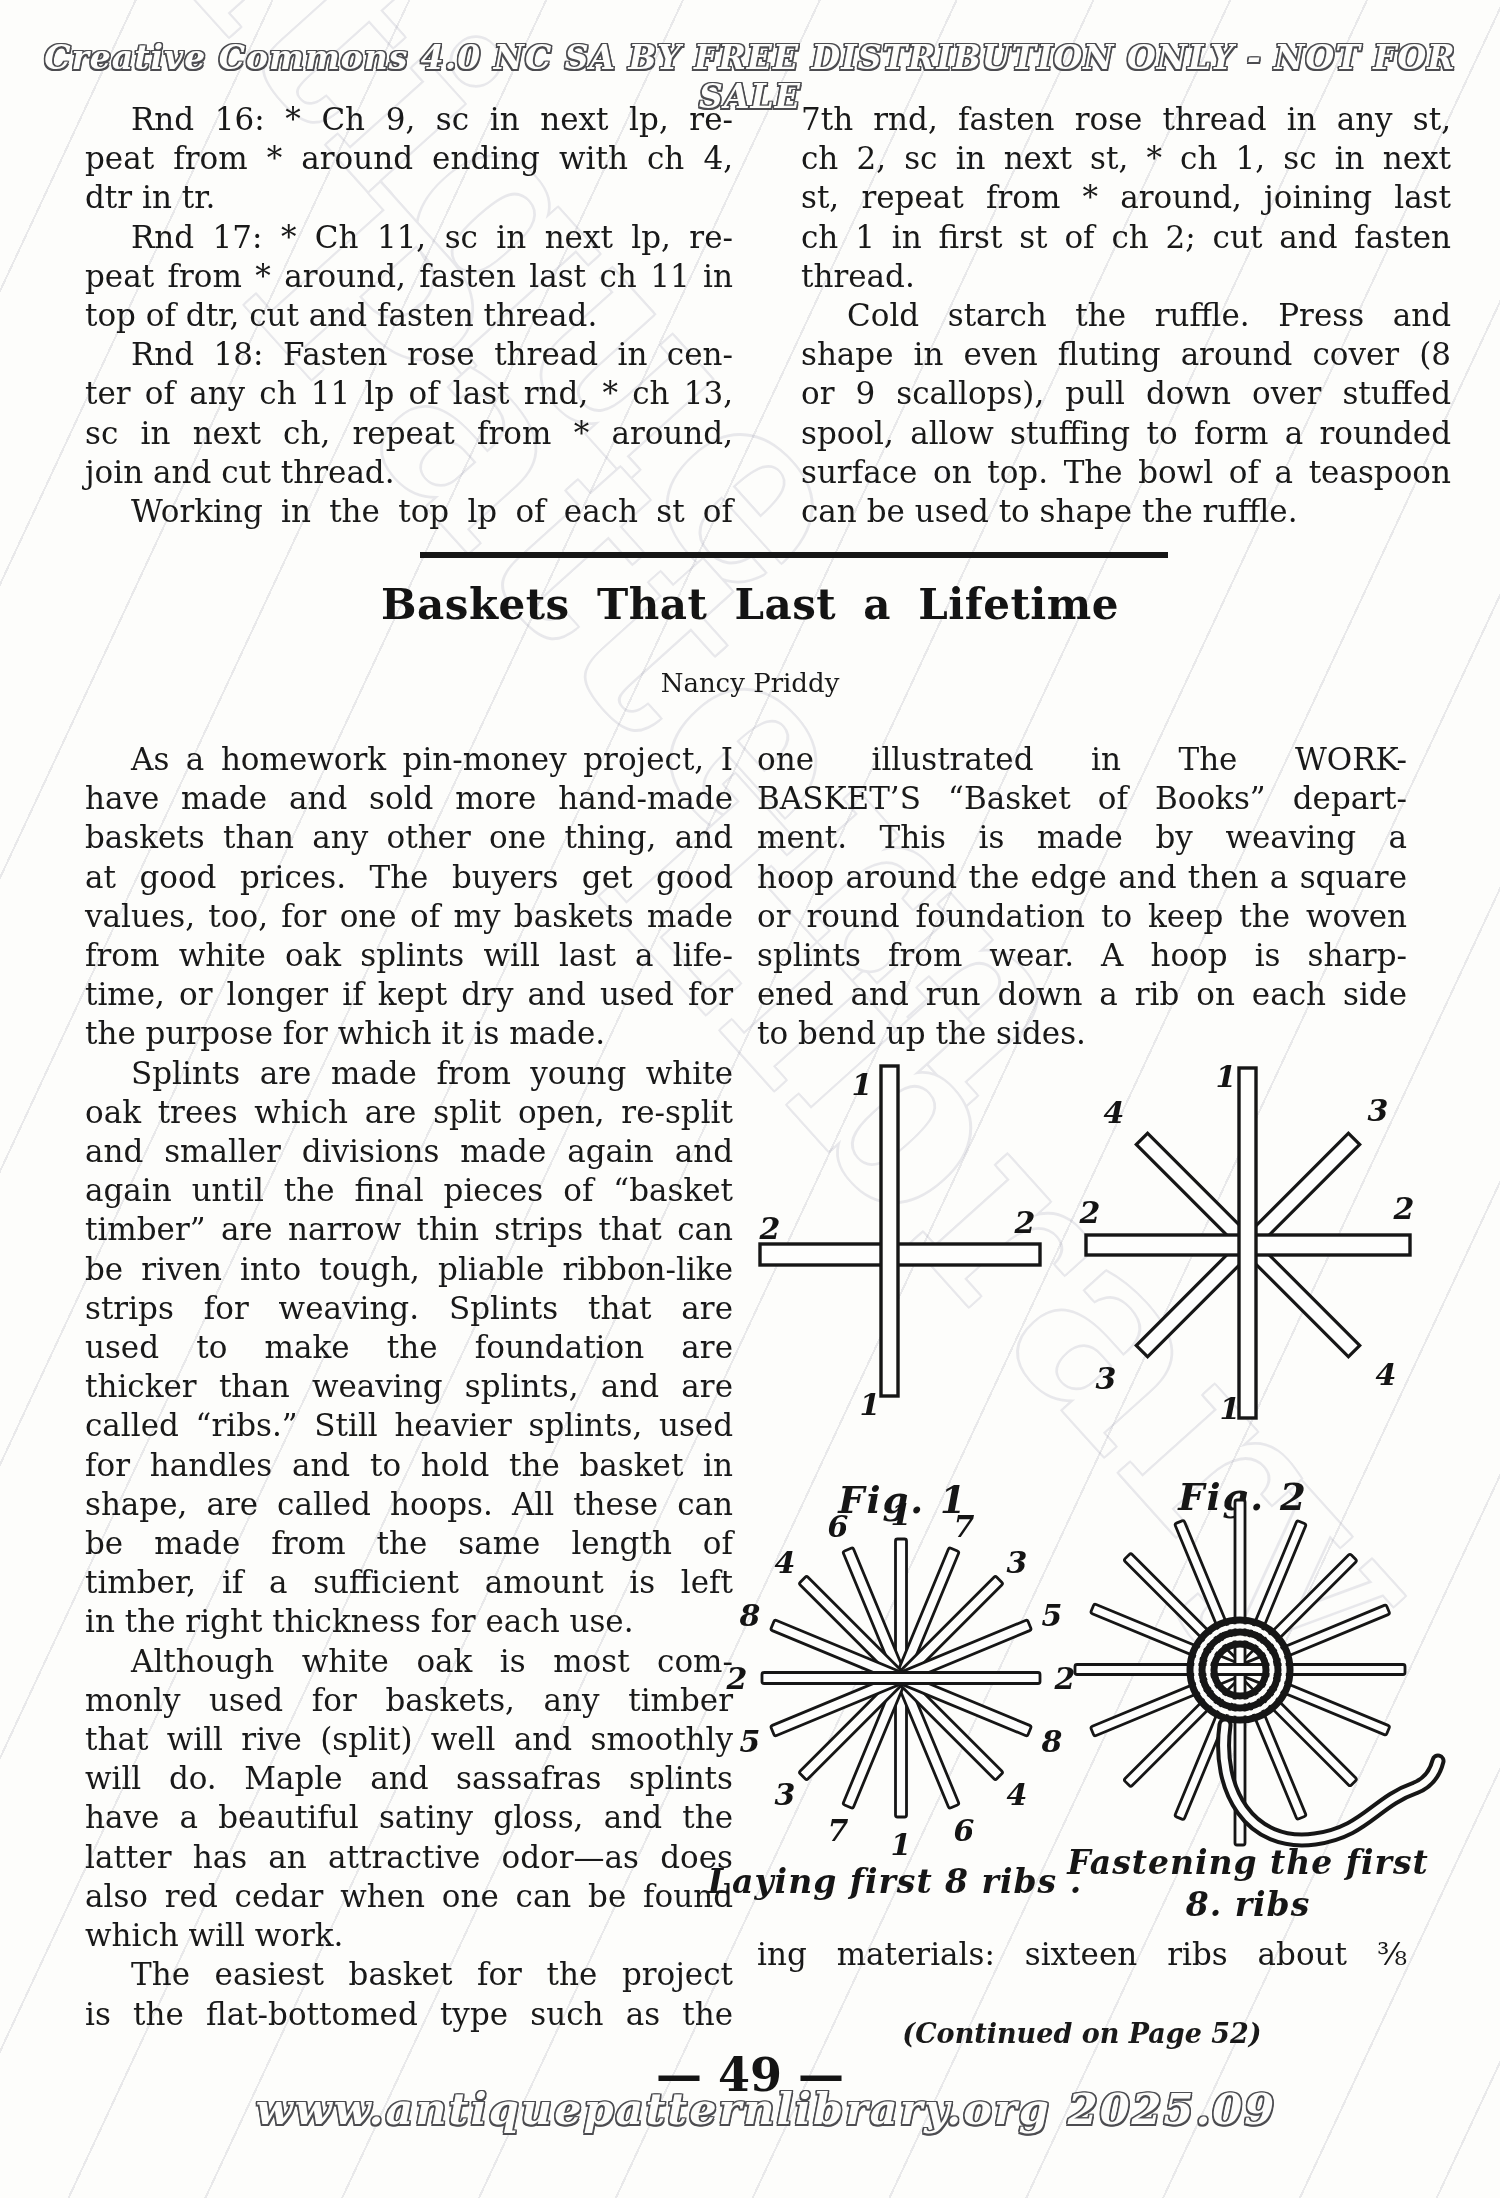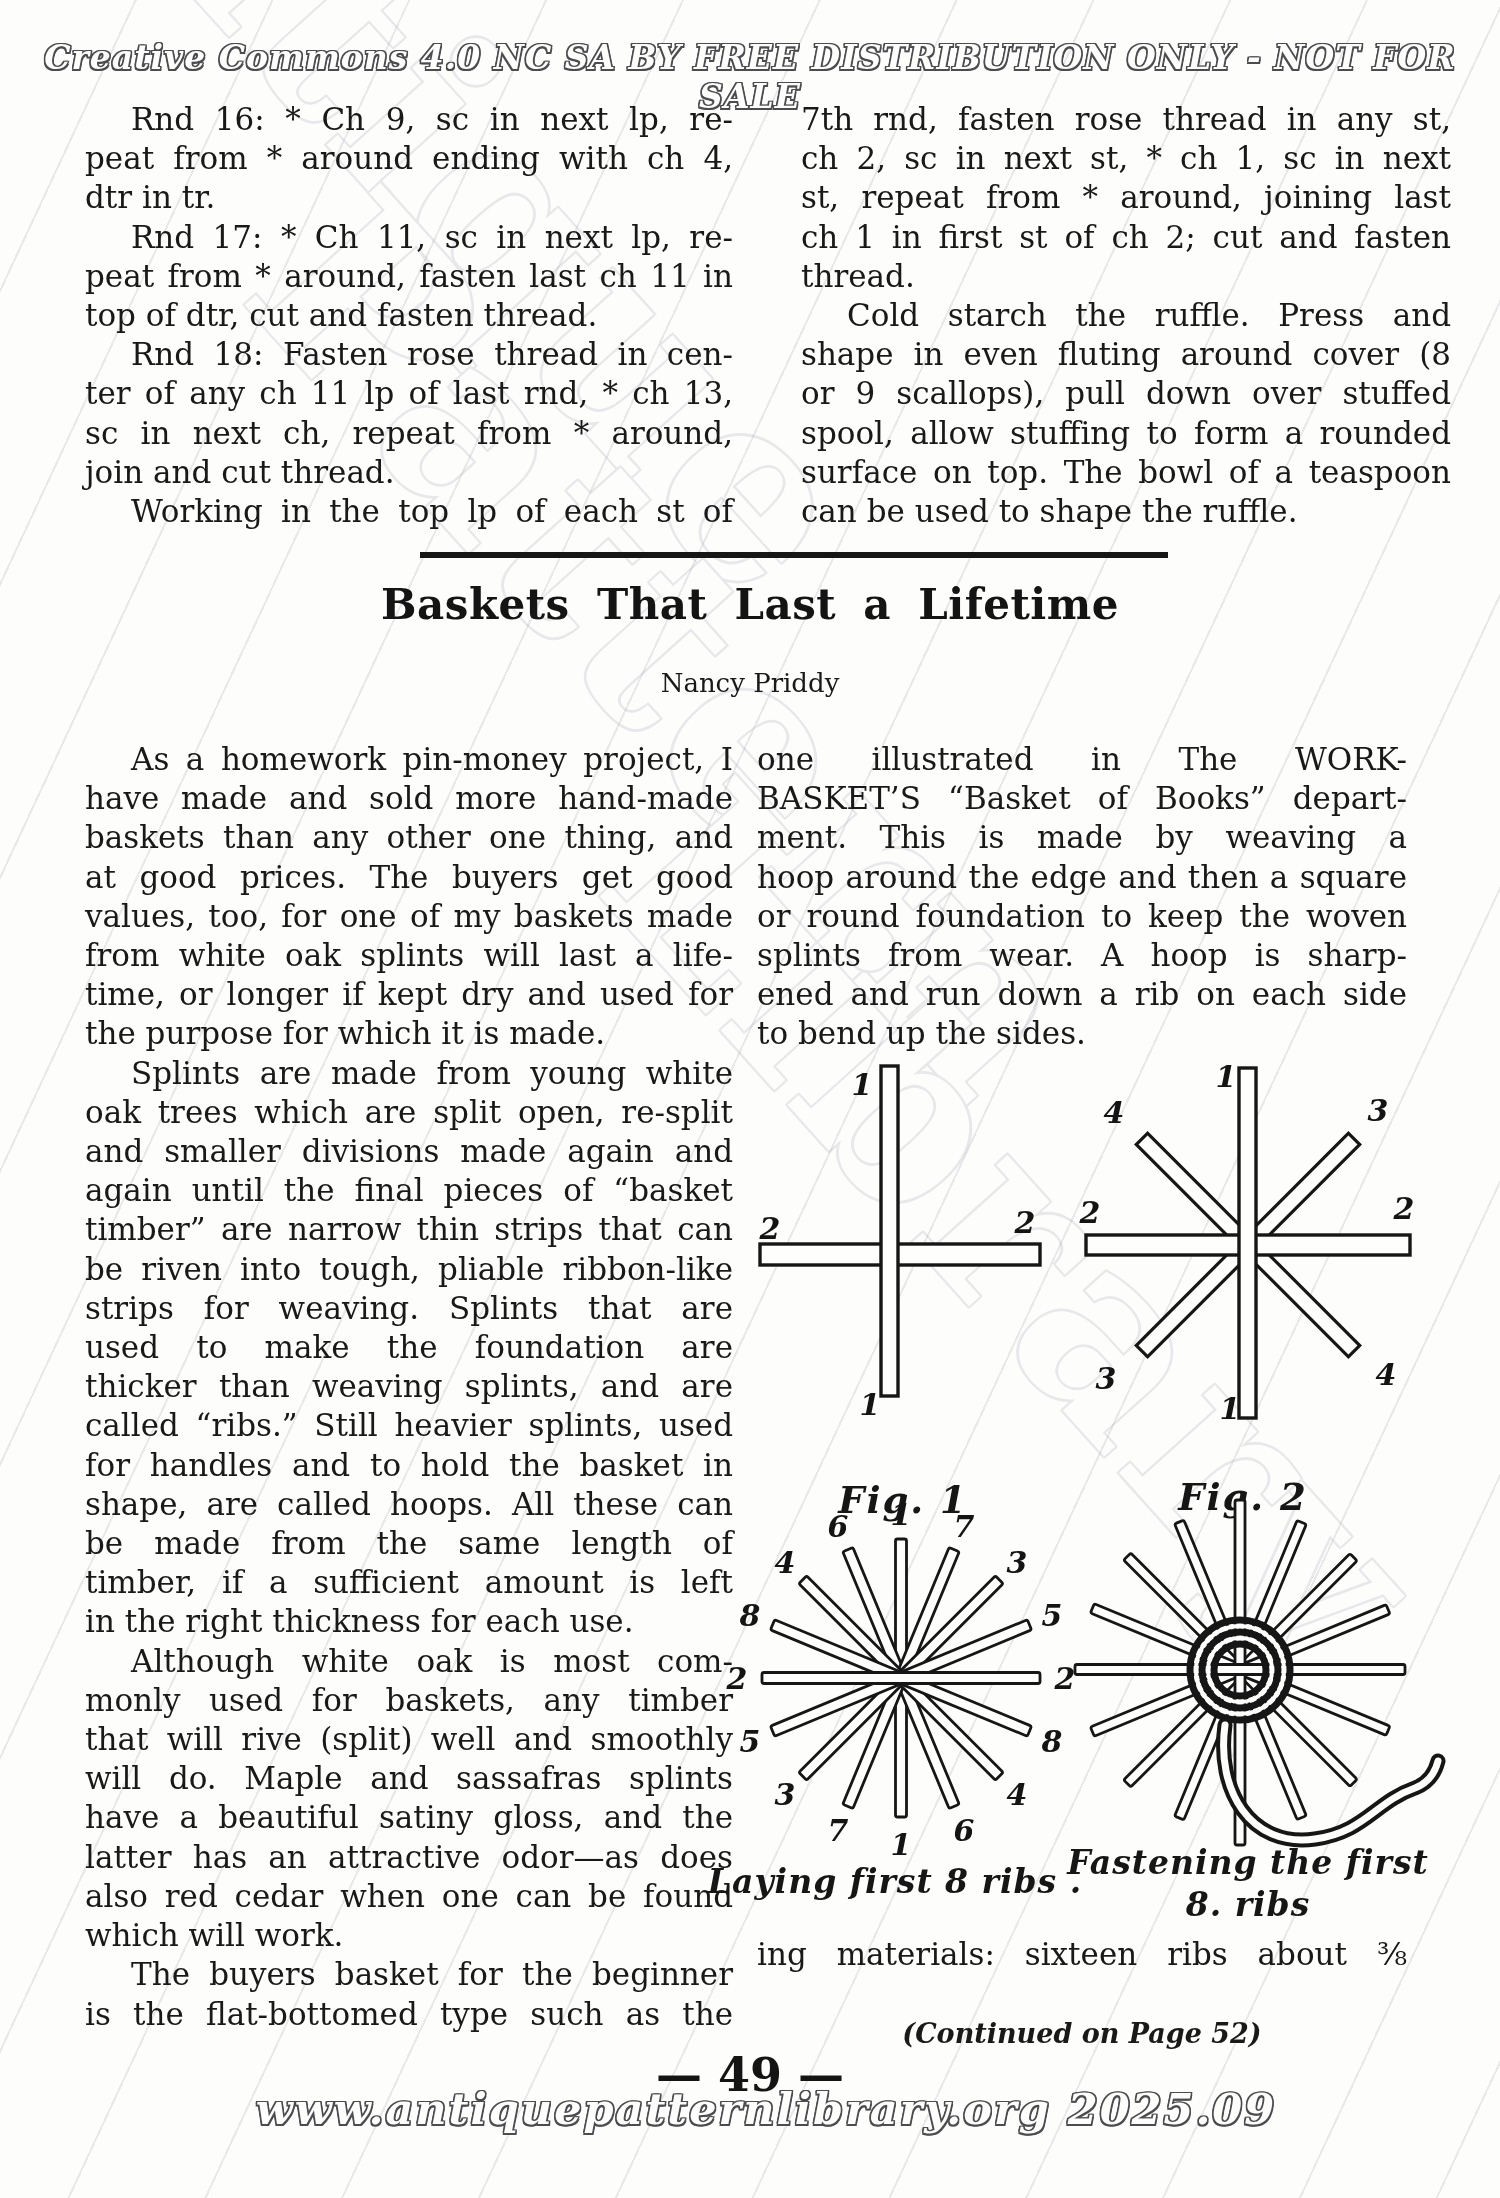--- a/index.html
+++ b/index.html
@@ -174,21 +174,21 @@
       <div class="ln">timber, if a sufficient amount is left</div>
       <div class="ln end">in the right thickness for each use.</div>
       <div class="ln ind">Although white oak is most com-</div>
       <div class="ln">monly used for baskets, any timber</div>
       <div class="ln">that will rive (split) well and smoothly</div>
       <div class="ln">will do.  Maple and sassafras splints</div>
       <div class="ln">have a beautiful satiny gloss, and the</div>
       <div class="ln">latter has an attractive odor—as does</div>
       <div class="ln">also red cedar when one can be found</div>
       <div class="ln end">which will work.</div>
-      <div class="ln ind">The buyers basket for the beginner</div>
+      <div class="ln ind">The easiest basket for the project</div>
       <div class="ln">is the flat-bottomed type such as the</div>
     </div>
   <div class="col body-right">
       <div class="ln">one illustrated in The WORK-</div>
       <div class="ln">BASKET’S “Basket of Books” depart-</div>
       <div class="ln">ment.  This is made by weaving a</div>
       <div class="ln">hoop around the edge and then a square</div>
       <div class="ln">or round foundation to keep the woven</div>
       <div class="ln">splints from wear.  A hoop is sharp-</div>
       <div class="ln">ened and run down a rib on each side</div>

